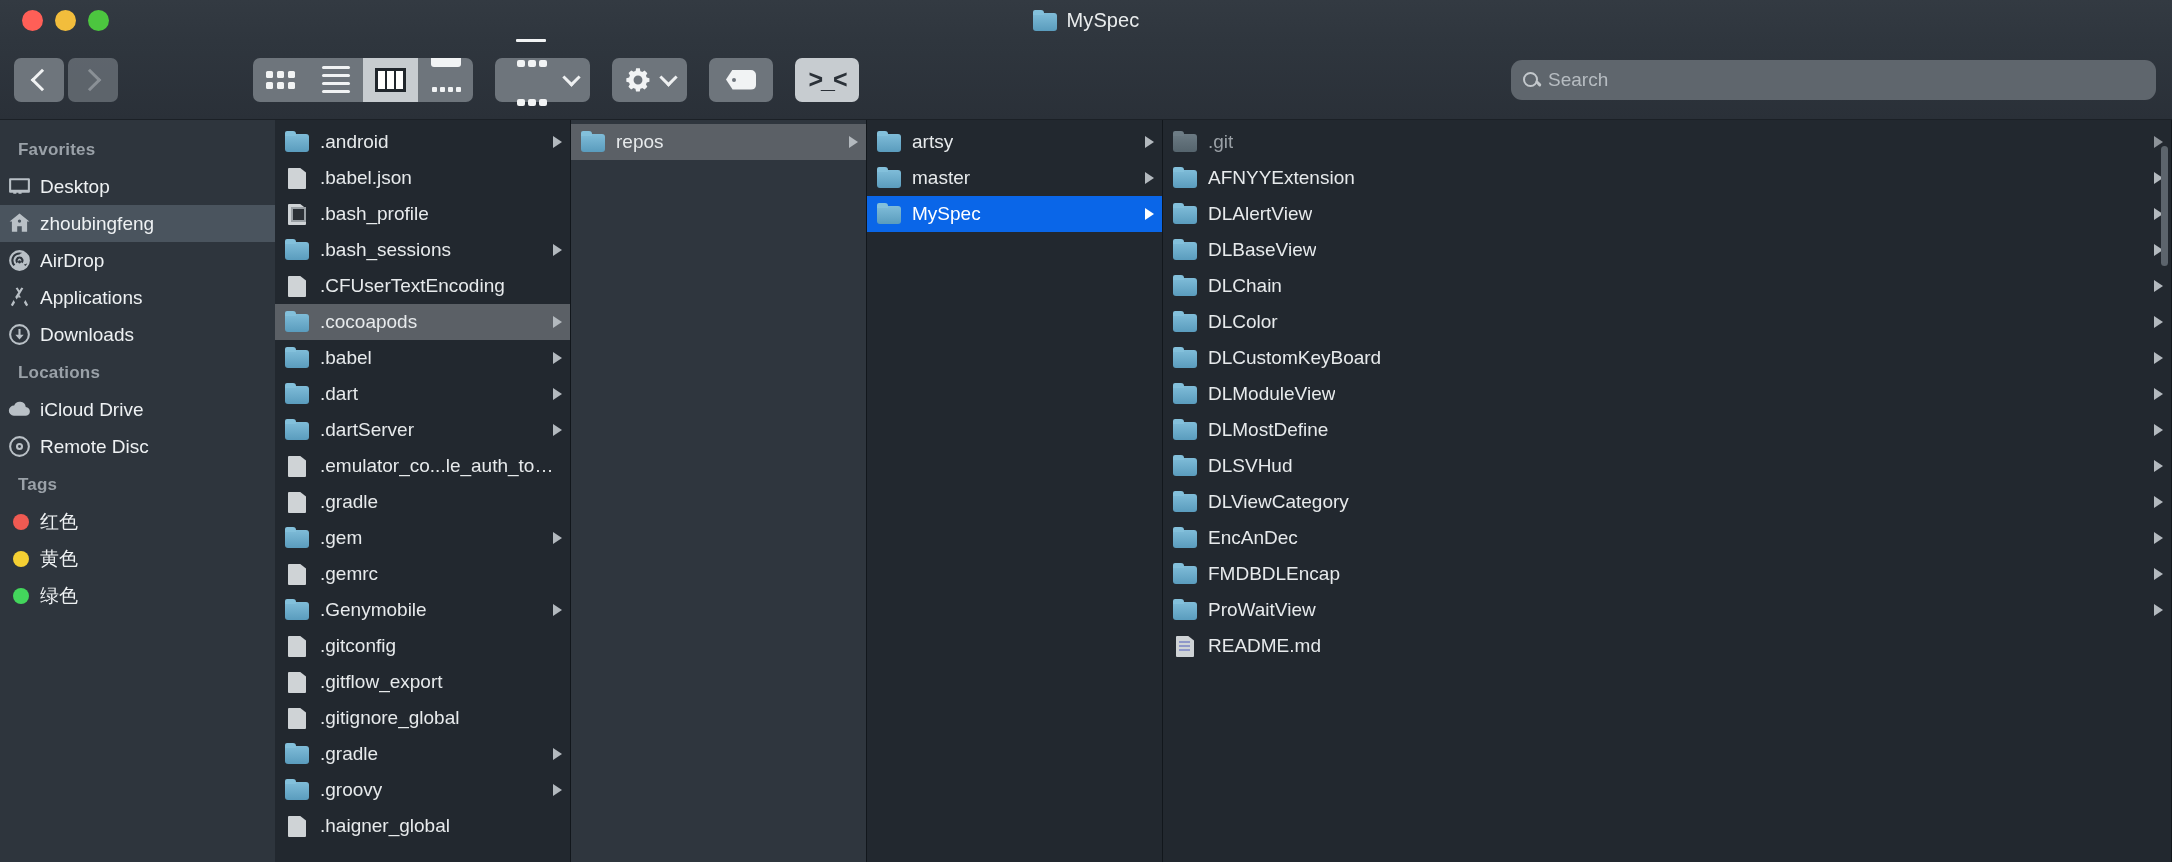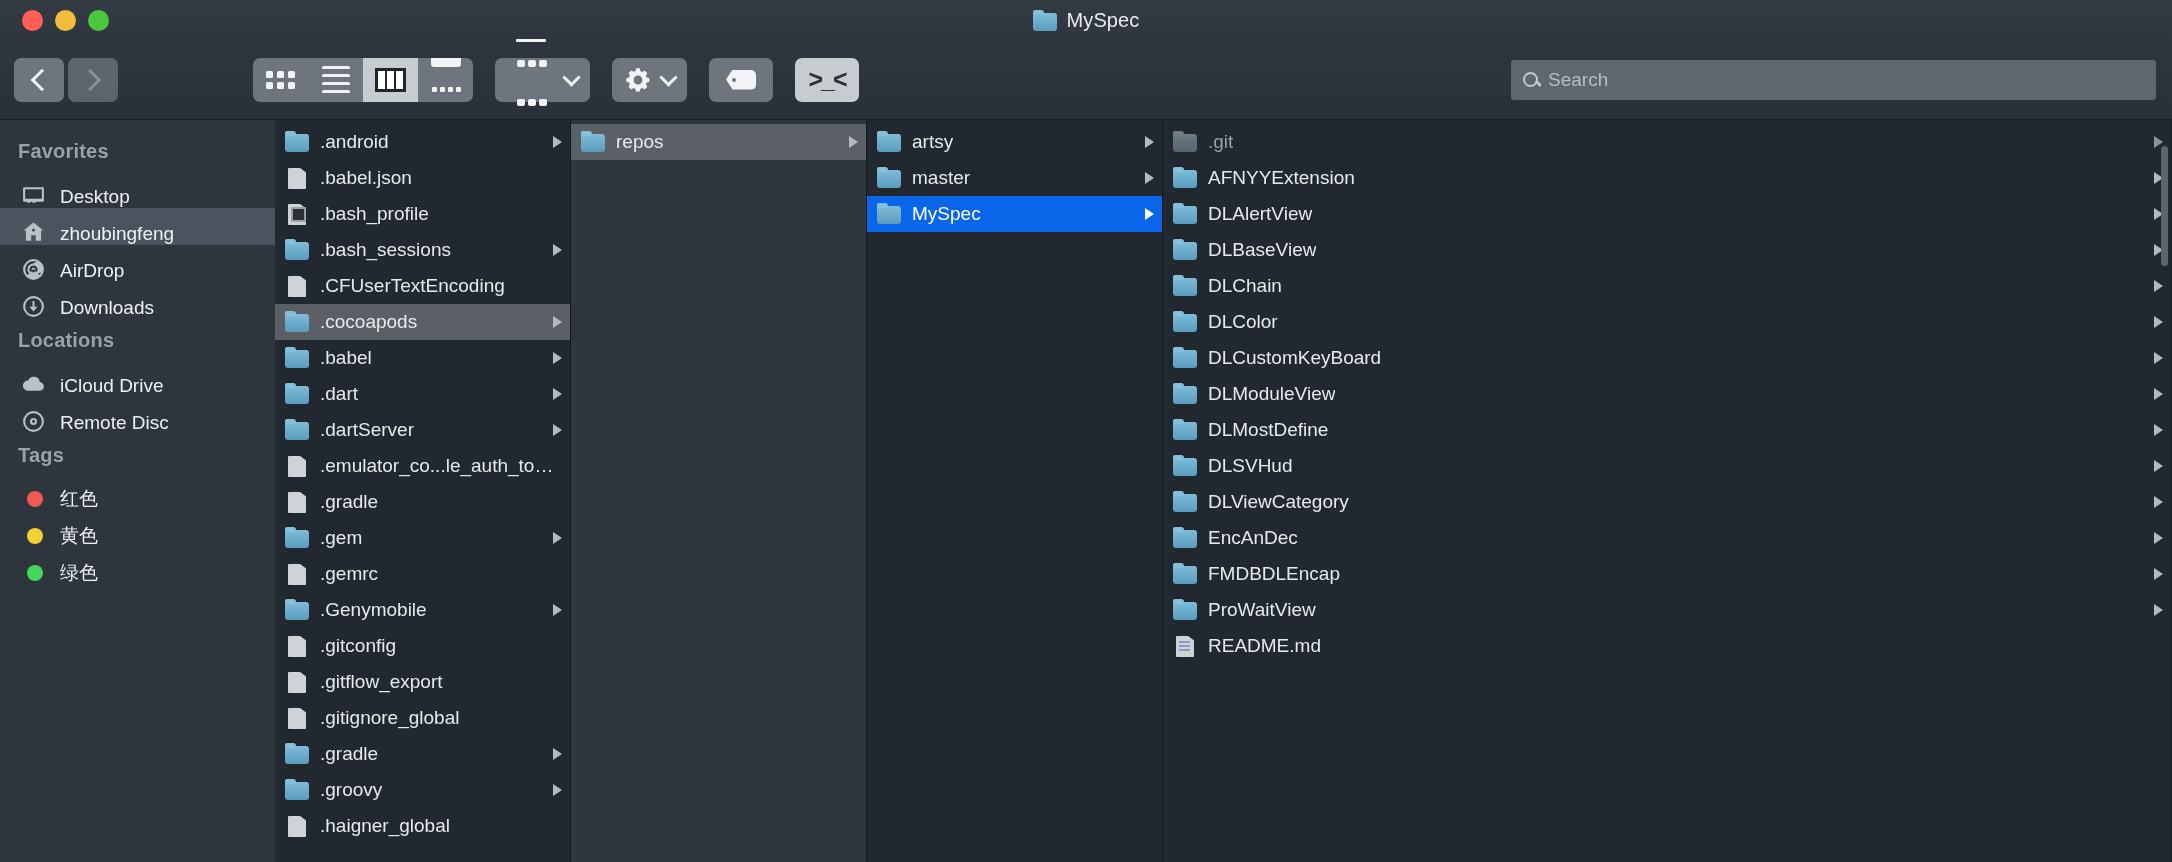--- a/index.html
+++ b/index.html
@@ -108,21 +108,21 @@
     width: 30px; height: 20px; background:#f1f3f4;
     border-radius: 3px 5px 5px 3px; position:relative;
     clip-path: polygon(22% 0,100% 0,100% 100%,22% 100%,0 50%);
   }
   .icon-tag::after{ content:""; position:absolute; left:6px; top:8px; width:4px;height:4px;border-radius:50%;background:#6e757c;}
   .icon-term { font-size: 25px; color:#2b3138; font-weight:bold; letter-spacing:-2px;}
 
   #search {
     margin-left: auto;
     background: #5f666d;
-    border-radius: 3px;
+    border-radius: 11px;
     height: 40px; width: 645px;
     display: flex; align-items: center; gap: 10px;
     padding: 0 12px;
   }
   #search .mag {
     width:15px;height:15px;border:2.5px solid #c3c8cc;border-radius:50%;position:relative;flex:0 0 auto;
   }
   #search .mag::after{content:"";position:absolute;width:7px;height:2.5px;background:#c3c8cc;transform:rotate(45deg);right:-6px;bottom:1px;border-radius:2px;}
   #search input {
     background: transparent; border: none; outline: none;
@@ -135,26 +135,26 @@
 
   
   #sidebar {
     width: 275px; flex: 0 0 275px;
     background: #2e353d;
     padding-top: 10px;
     overflow: hidden;
     position: relative;
   }
   .sb-header {
-    color: #9aa1a8; font-size: 20px; font-weight: bold;
+    color: #9aa1a8; font-size: 17px; font-weight: bold;
     padding: 10px 0 8px 18px; letter-spacing: .2px;
   }
   .sb-item {
-    display: flex; align-items: flex-end; gap: 14px;
-    height: 37px; padding-left: 20px; color: #eef1f3; font-size: 19px;
+    display: flex; align-items: center; gap: 8px;
+    height: 37px; padding-left: 6px; color: #eef1f3; font-size: 19px;
   }
   .sb-item.selected { background: #4a545e; }
   .sb-ico { width: 26px; height: 26px; flex: 0 0 26px; display:flex;align-items:center;justify-content:center;}
 
   .tagdot { width: 16px; height: 16px; border-radius: 50%; display:block; margin-left:3px;}
 
   
   #columns { flex: 1; display: flex; min-width: 0; background:#1e242b; }
   .col {
     position: relative;
@@ -350,20 +350,28 @@
           <span class="sb-ico">
             <svg width="25" height="25" viewBox="0 0 24 24">
               <path fill="#b9c0c6" d="M12 2a10 10 0 100 20 10 10 0 000-20zm0 2.2a7.8 7.8 0 015.6 13.2l-1.5-1.5A5.7 5.7 0 1012 6.2a5.7 5.7 0 00-4.1 9.7l-1.5 1.5A7.8 7.8 0 0112 4.2zm0 3.9a3.8 3.8 0 012.7 6.5l-1.5-1.5a1.7 1.7 0 10-2.4 0l-1.5 1.5A3.8 3.8 0 0112 8.1zm0 3.7a1.5 1.5 0 110 3 1.5 1.5 0 010-3z"></path>
             </svg>
           </span>
           <span>AirDrop</span>
         </div>
         <div class="sb-item">
           <span class="sb-ico">
             <svg width="25" height="25" viewBox="0 0 24 24">
+              <path fill="#b9c0c6" d="M10.2 2.4l1.8 3-1.1 1.9-2.6-4.3 1.9-.6zm3.6 0l1.9.6-6.4 10.9-1.4-2.3 5.9-9.2zM6.3 14.4l1.4 2.4-2.2 3.6-1.8-1.1 2.6-4.9zm11.4 0l2.6 4.9-1.8 1.1-2.2-3.6 1.4-2.4zM12 9.5l1.4 2.4H10.6L12 9.5z"></path>
+            </svg>
+          </span>
+          <span>Applications</span>
+        </div>
+        <div class="sb-item">
+          <span class="sb-ico">
+            <svg width="25" height="25" viewBox="0 0 24 24">
               <path fill="#b9c0c6" d="M12 2a10 10 0 100 20 10 10 0 000-20zm0 2a8 8 0 110 16 8 8 0 010-16zm1 2.8h-2v5.4H8l4 4.6 4-4.6h-3V6.8z"></path>
             </svg>
           </span>
           <span>Downloads</span>
         </div>
         <div class="sb-header">Locations</div>
         <div class="sb-item">
           <span class="sb-ico">
             <svg width="25" height="25" viewBox="0 0 24 24">
               <path fill="#b9c0c6" d="M6.5 18h11a4.2 4.2 0 00.5-8.4A5.8 5.8 0 006.9 8.2 4.9 4.9 0 006.5 18z"></path>

